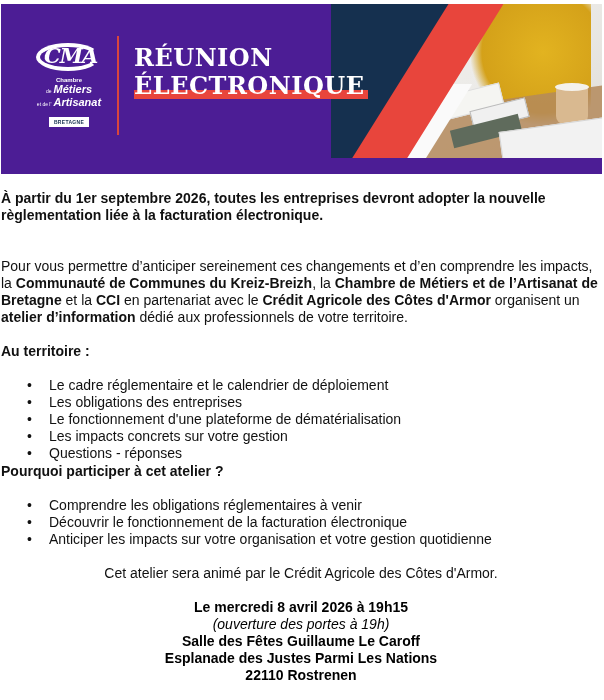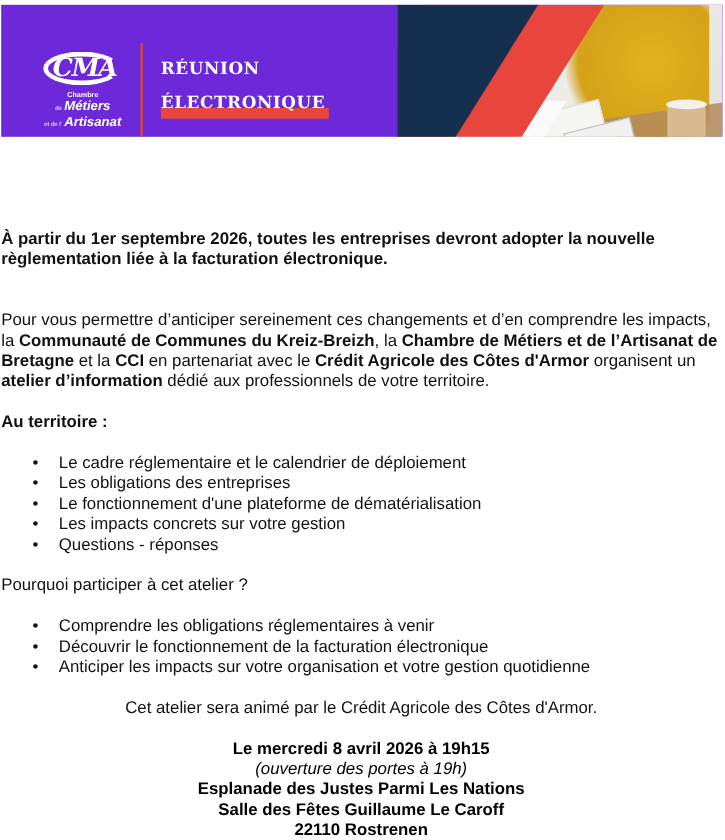--- a/index.html
+++ b/index.html
@@ -1,27 +1,27 @@
 <!DOCTYPE html>
 <html><head>
 <meta charset="utf-8">
 <style>
   html, body { margin: 0; padding: 0; background: #ffffff; }
   body { width: 604px; height: 700px; overflow: hidden; font-family: "Liberation Sans", sans-serif; color: #111; }
-  .banner { position: absolute; left: 1px; top: 4px; width: 601px; height: 110px; background: #6d28d9; overflow: hidden; }
+  .banner { position: absolute; left: 1px; top: 4px; width: 601px; height: 170px; background: #4c1d95; overflow: hidden; }
   .logo { position: absolute; left: 28px; top: 37px; width: 80px; height: 84px; text-align: center; color: #fff; }
   .logo-mark { width: 66px; height: 28px; margin: 0 auto; position: relative; }
   .logo-mark .ring { position: absolute; left: 0; top: 2px; width: 64px; height: 28px; border: 4px solid #fff; border-radius: 50%; box-sizing: border-box; border-right-color: transparent; }
   .logo-mark .letters { position: absolute; left: 8px; top: 2px; font-family: "DejaVu Serif", serif; font-weight: bold; font-style: italic; font-size: 21px; letter-spacing: -1px; color: #fff; }
   .logo-sub1 { font-size: 6px; font-weight: bold; margin-top: 8px; line-height: 7px; }
   .logo-sub2 { font-size: 11px; font-weight: bold; font-style: italic; line-height: 11px; }
   .logo-sub2 small { font-size: 5px; font-weight: normal; font-style: normal; margin-right: 2px; }
   .logo-badge { display: inline-block; margin-top: 4px; background: #fff; color: #15304f; font-size: 5px; font-weight: bold; padding: 2px 5px; letter-spacing: 0.3px; }
   .divider { position: absolute; left: 116px; top: 32px; width: 2px; height: 99px; background: #d8463c; }
-  .title { position: absolute; left: 133px; top: 40px; font-family: "DejaVu Serif", serif; font-weight: bold; color: #ffffff; font-size: 14px; line-height: 28px; letter-spacing: 0.5px; }
+  .title { position: absolute; left: 133px; top: 40px; font-family: "DejaVu Serif", serif; font-weight: bold; color: #ffffff; font-size: 24px; line-height: 28px; letter-spacing: 0.5px; }
   .title .hl { display: inline-block; position: relative; z-index: 1; }
   .title .hl::after { content: ""; position: absolute; left: 0; right: -3px; bottom: 1px; height: 9px; background: #e8453c; z-index: -1; }
   .photo { position: absolute; left: 330px; top: 0; width: 271px; height: 154px; overflow: hidden; }
   .photo .bg { position: absolute; inset: 0; background: linear-gradient(135deg, #f4f3f0 0%, #ecebe8 55%, #e0ddd6 100%); }
   .photo .red-stripe { position: absolute; left: -40px; top: -30px; width: 150px; height: 260px; background: #e8453c; transform: skewX(-32deg); border-radius: 0 0 0 40px; }
   .photo .navy-stripe { position: absolute; left: -95px; top: -30px; width: 150px; height: 260px; background: #15304f; transform: skewX(-32deg); }
   .photo .white-stripe { position: absolute; left: 30px; top: 80px; width: 80px; height: 100px; background: #fafafa; transform: skewX(-32deg); }
   .photo .jacket { position: absolute; left: 140px; top: 0; width: 120px; height: 120px; background: radial-gradient(ellipse at 60% 40%, #e2b320 0%, #d4a119 60%, rgba(212,161,25,0) 72%); }
   .photo .desk { position: absolute; left: 75px; top: 95px; width: 200px; height: 70px; background: #b48a5c; transform: skewY(-8deg); opacity: 0.85; }
   .photo .paper { position: absolute; left: 90px; top: 88px; width: 80px; height: 22px; background: #f5f5f2; transform: rotate(-14deg); border: 1px solid #ddd; }
@@ -33,21 +33,21 @@
   .photo .book { position: absolute; left: 170px; top: 120px; width: 110px; height: 40px; background: #f2f2f2; transform: rotate(-8deg); border: 1px solid #d5d5d5; }
 
   .content { position: absolute; left: 1px; top: 190px; width: 600px; font-size: 14px; line-height: 17px; }
   p { margin: 0; }
   .lead { font-weight: bold; }
   .p2 { margin-top: 34px; }
   .h-prog { margin-top: 17px; font-weight: bold; }
   ul { margin: 17px 0 0 0; padding: 0 0 0 48px; list-style: none; }
   ul li { position: relative; }
   ul li::before { content: "\2022"; position: absolute; left: -22px; top: 0; }
-  .h-why { margin-top: 17px; font-weight: normal; }
+  .h-why { margin-top: 1px; font-weight: bold; }
   .anim { margin-top: 17px; text-align: center; }
   .event { margin-top: 17px; text-align: center; color: #000000; font-weight: bold; }
   .event .italic { font-style: italic; font-weight: normal; }
 </style>
 </head>
 <body>
 
 <div class="banner">
   <div class="logo">
     <div class="logo-mark">
@@ -98,17 +98,17 @@
     <li>Comprendre les obligations réglementaires à venir</li>
     <li>Découvrir le fonctionnement de la facturation électronique</li>
     <li>Anticiper les impacts sur votre organisation et votre gestion quotidienne</li>
   </ul>
 
   <p class="anim">Cet atelier sera animé par le Crédit Agricole des Côtes d'Armor.</p>
 
   <div class="event">
     <div>Le mercredi 8 avril 2026 à 19h15</div>
     <div class="italic">(ouverture des portes à 19h)</div>
+    <div>Salle des Fêtes Guillaume Le Caroff</div>
     <div>Esplanade des Justes Parmi Les Nations</div>
-    <div>Salle des Fêtes Guillaume Le Caroff</div>
     <div>22110 Rostrenen</div>
   </div>
 </div>
 
 </body></html>

